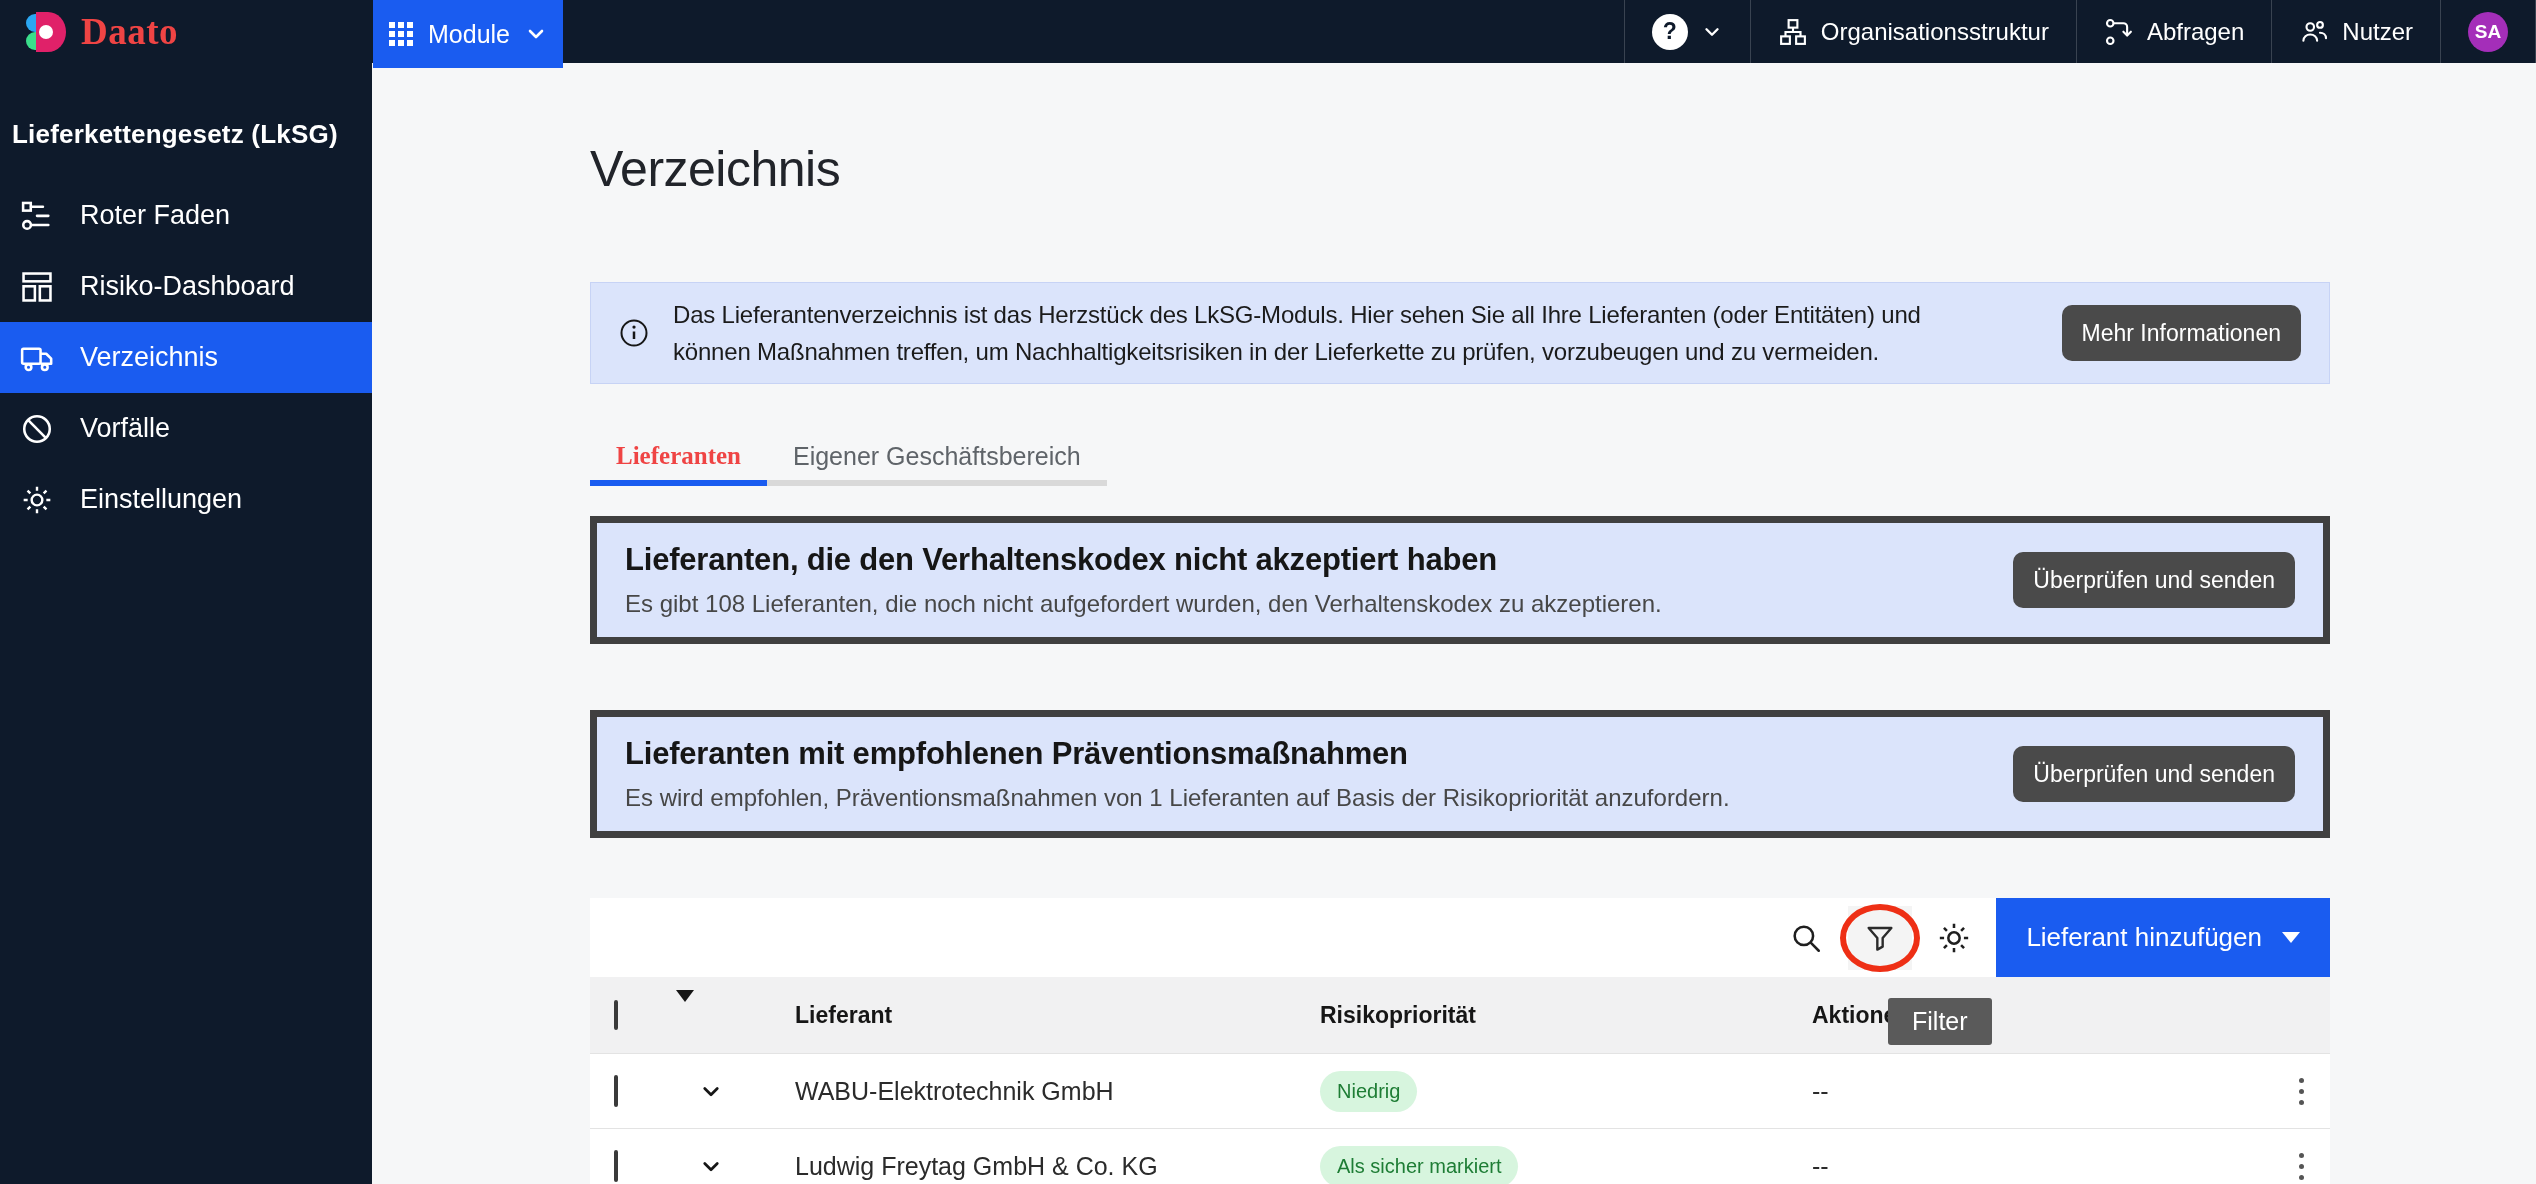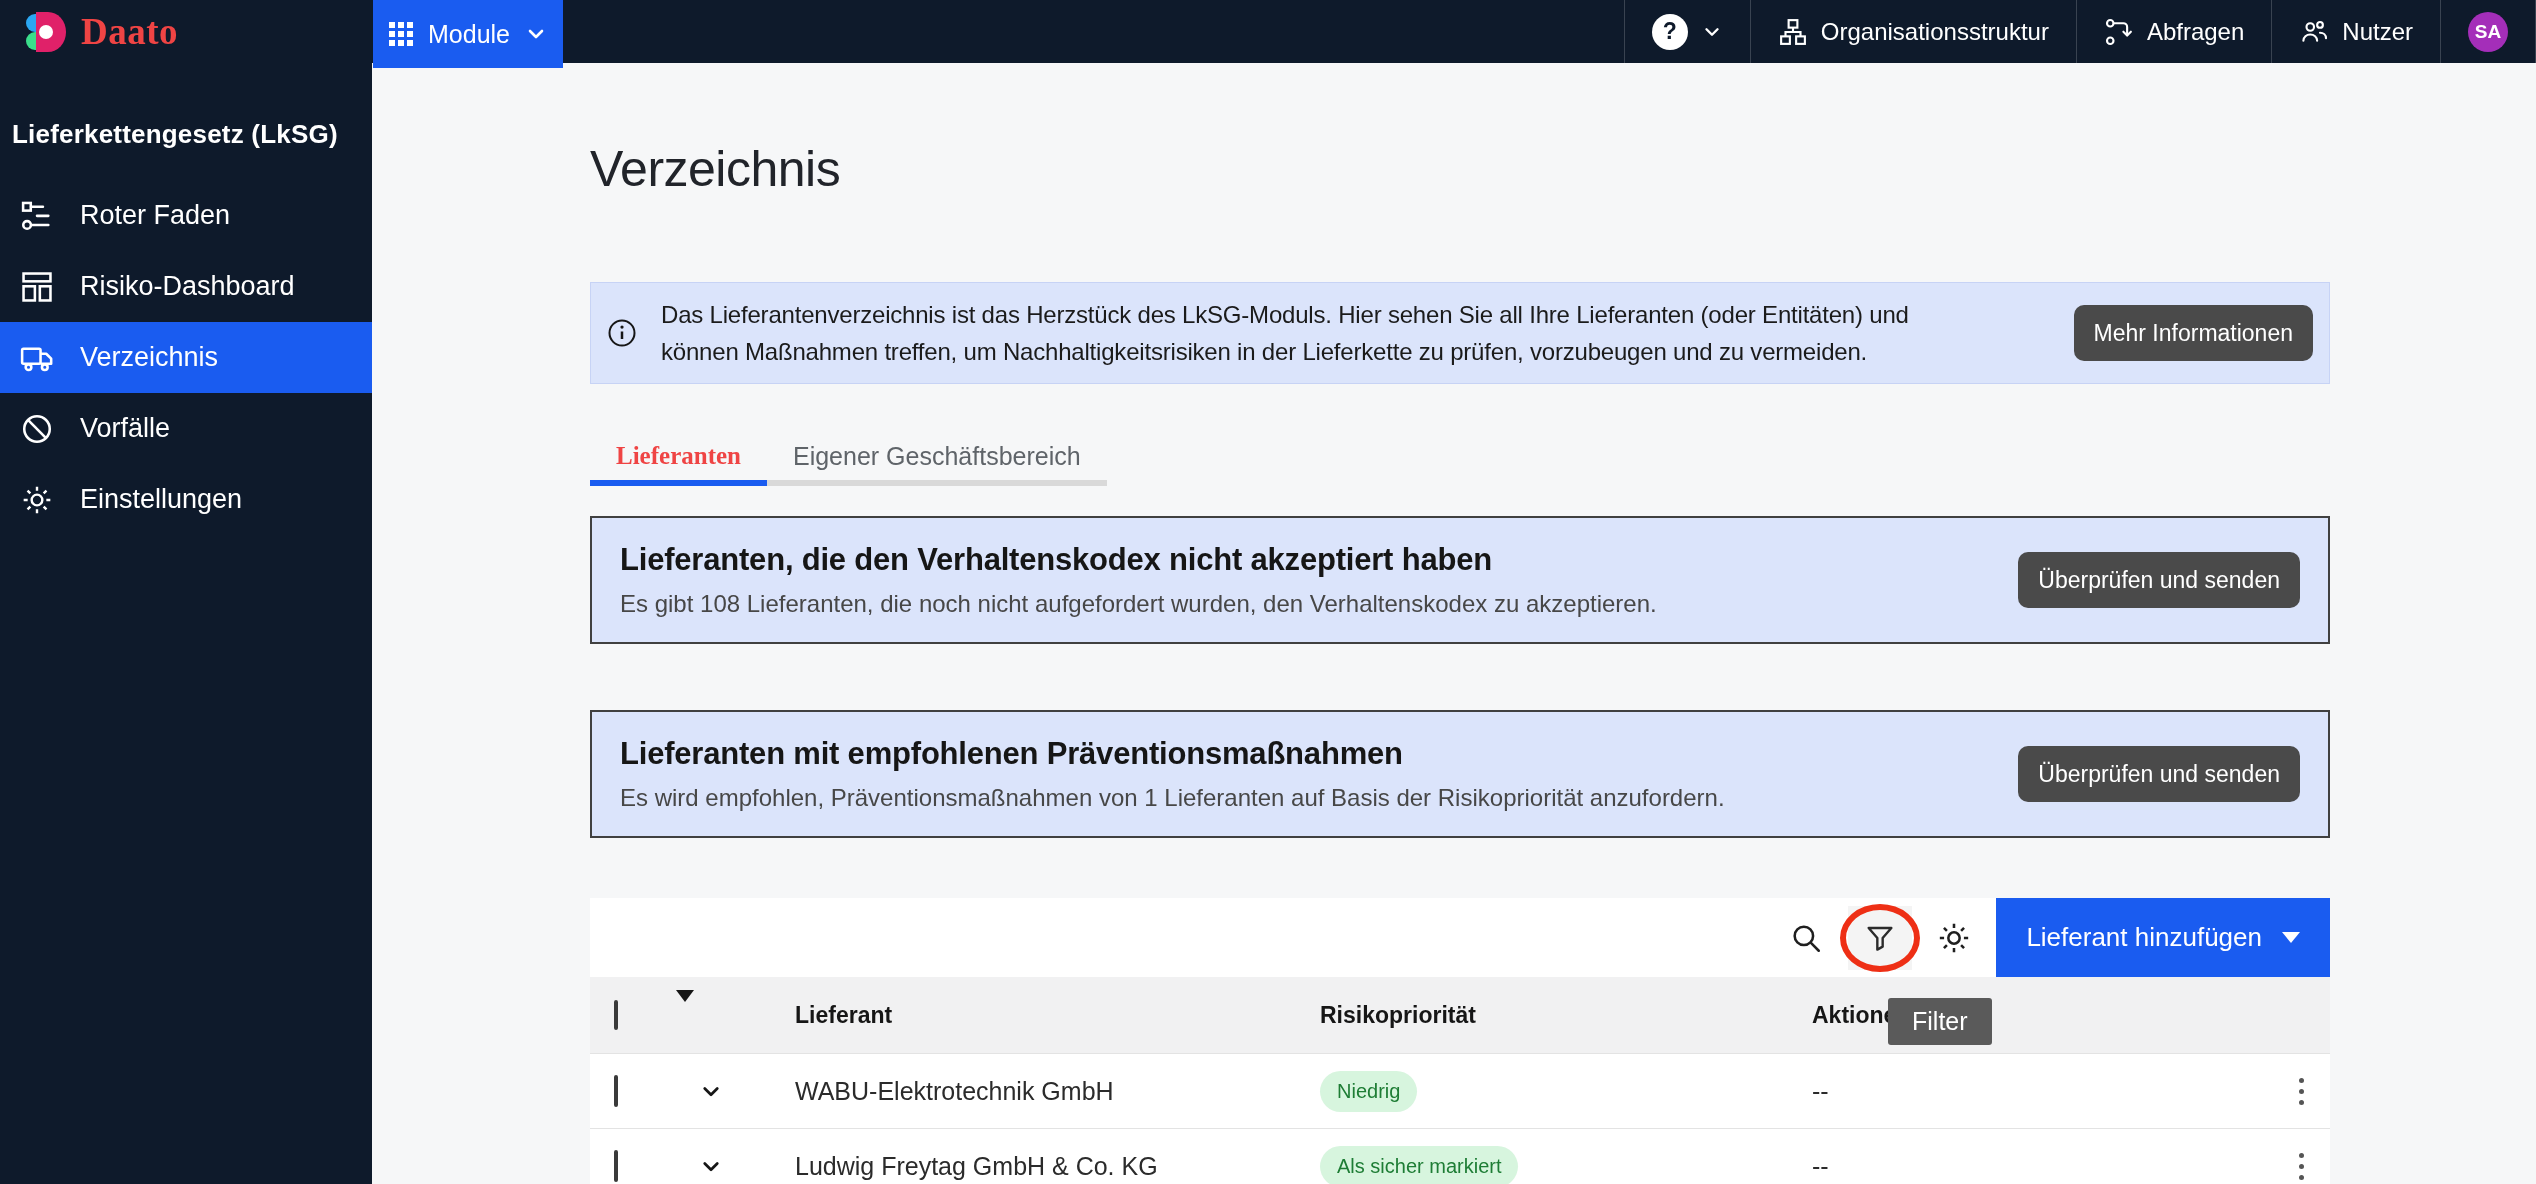--- a/index.html
+++ b/index.html
@@ -34,31 +34,31 @@
   .content { position:absolute; left:218px; top:0; width:1740px; height:1121px; }
   .section { position:absolute; left:0; width:1740px; }
 
   .page-header { top:66px; height:80px; display:flex; align-items:center; justify-content:space-between; }
   .page-title { font-size:50px; color:#21242A; font-weight:400; letter-spacing:-.5px; }
   .btn-blue { background:#1A5CF0; color:#fff; border:none; display:flex; align-items:center; gap:14px;
     font-size:25px; font-family:inherit; border-radius:3px; cursor:pointer; }
   .export-btn { height:57px; padding:0 20px; }
   .caret-down { width:0; height:0; border-left:9px solid transparent; border-right:9px solid transparent; border-top:11px solid #fff; margin-left:6px; }
 
-  .banner { top:219px; height:102px; background:#DBE4FB; border:1px solid #C7D3F5; display:flex; align-items:center; padding:0 16px; }
+  .banner { top:219px; height:102px; background:#DBE4FB; border:1px solid #C7D3F5; display:flex; align-items:center; padding:0 28px; }
   .banner-text { font-size:24px; line-height:37px; letter-spacing:-.2px; color:#1b1b1b; width:1330px; margin-left:24px; }
   .btn-dark { background:#4A4A4A; color:#fff; border:none; font-family:inherit; font-size:23px; height:56px;
     padding:0 20px; border-radius:10px; cursor:pointer; white-space:nowrap; }
   .banner .btn-dark { margin-left:auto; }
 
   .tabs { top:367px; height:56px; display:flex; }
   .tab { font-size:25px; padding:12px 26px 0 26px; height:56px; color:#5F6469; border-bottom:6px solid #D9D9D9; cursor:pointer; }
   .tab.active { color:#ef4444; font-weight:700; border-bottom-color:#1A5CF0;font-family:Liberation Serif, serif; }
 
-  .card { background:#DBE4FB; border:2px solid #404040; height:128px; display:flex; align-items:center; padding:0 28px; }
+  .card { background:#DBE4FB; border:7px solid #404040; height:128px; display:flex; align-items:center; padding:0 28px; }
   .card-1 { top:453px; } .card-2 { top:647px; }
   .card-titles { display:flex; flex-direction:column; gap:12px; }
   .card-title { font-size:31px; font-weight:700; color:#161616; letter-spacing:-.2px; }
   .card-sub { font-size:24px; color:#474747; }
   .card .btn-dark { margin-left:auto; }
 
   
   .table-card { top:835px; height:430px; background:#fff; }
   .toolbar { height:79px; display:flex; align-items:center; justify-content:flex-end; position:relative; }
   .icon-btn { width:64px; height:64px; display:flex; align-items:center; justify-content:center; cursor:pointer; position:relative; margin-right:10px; }

